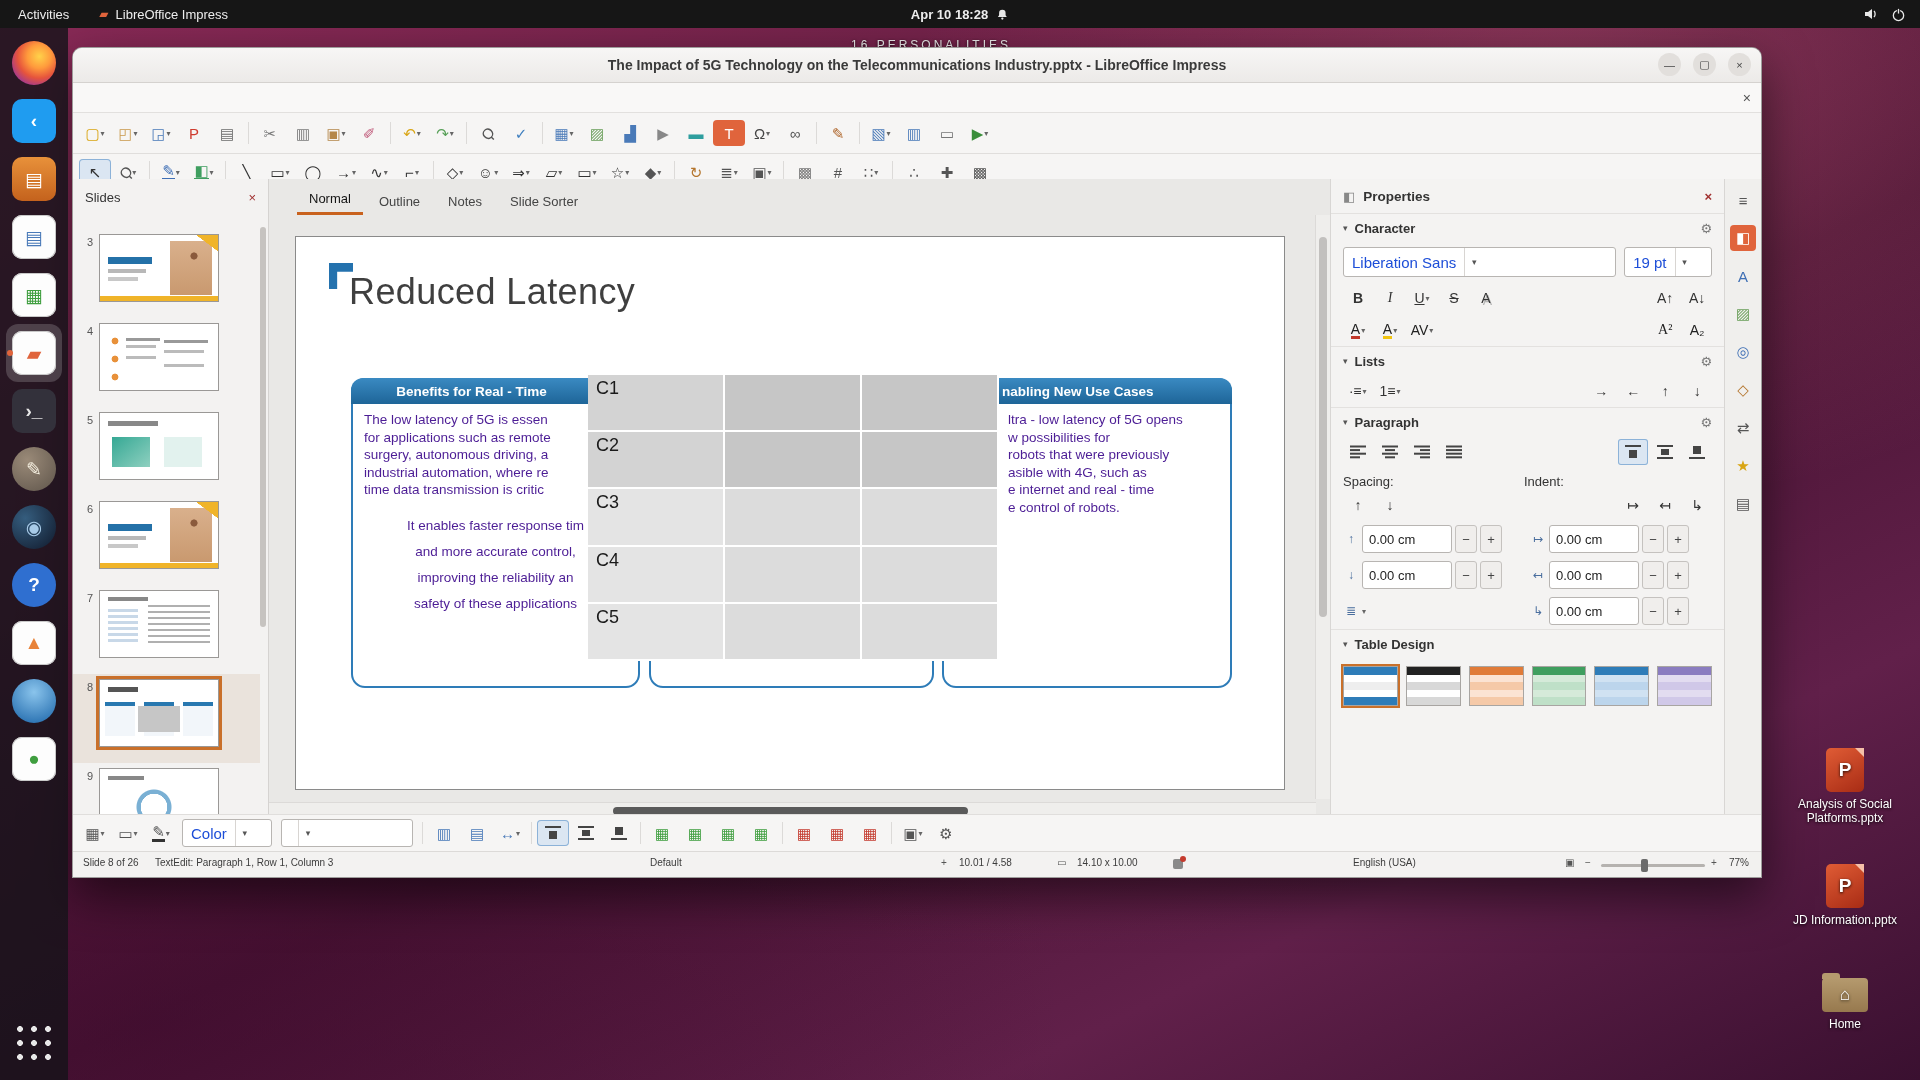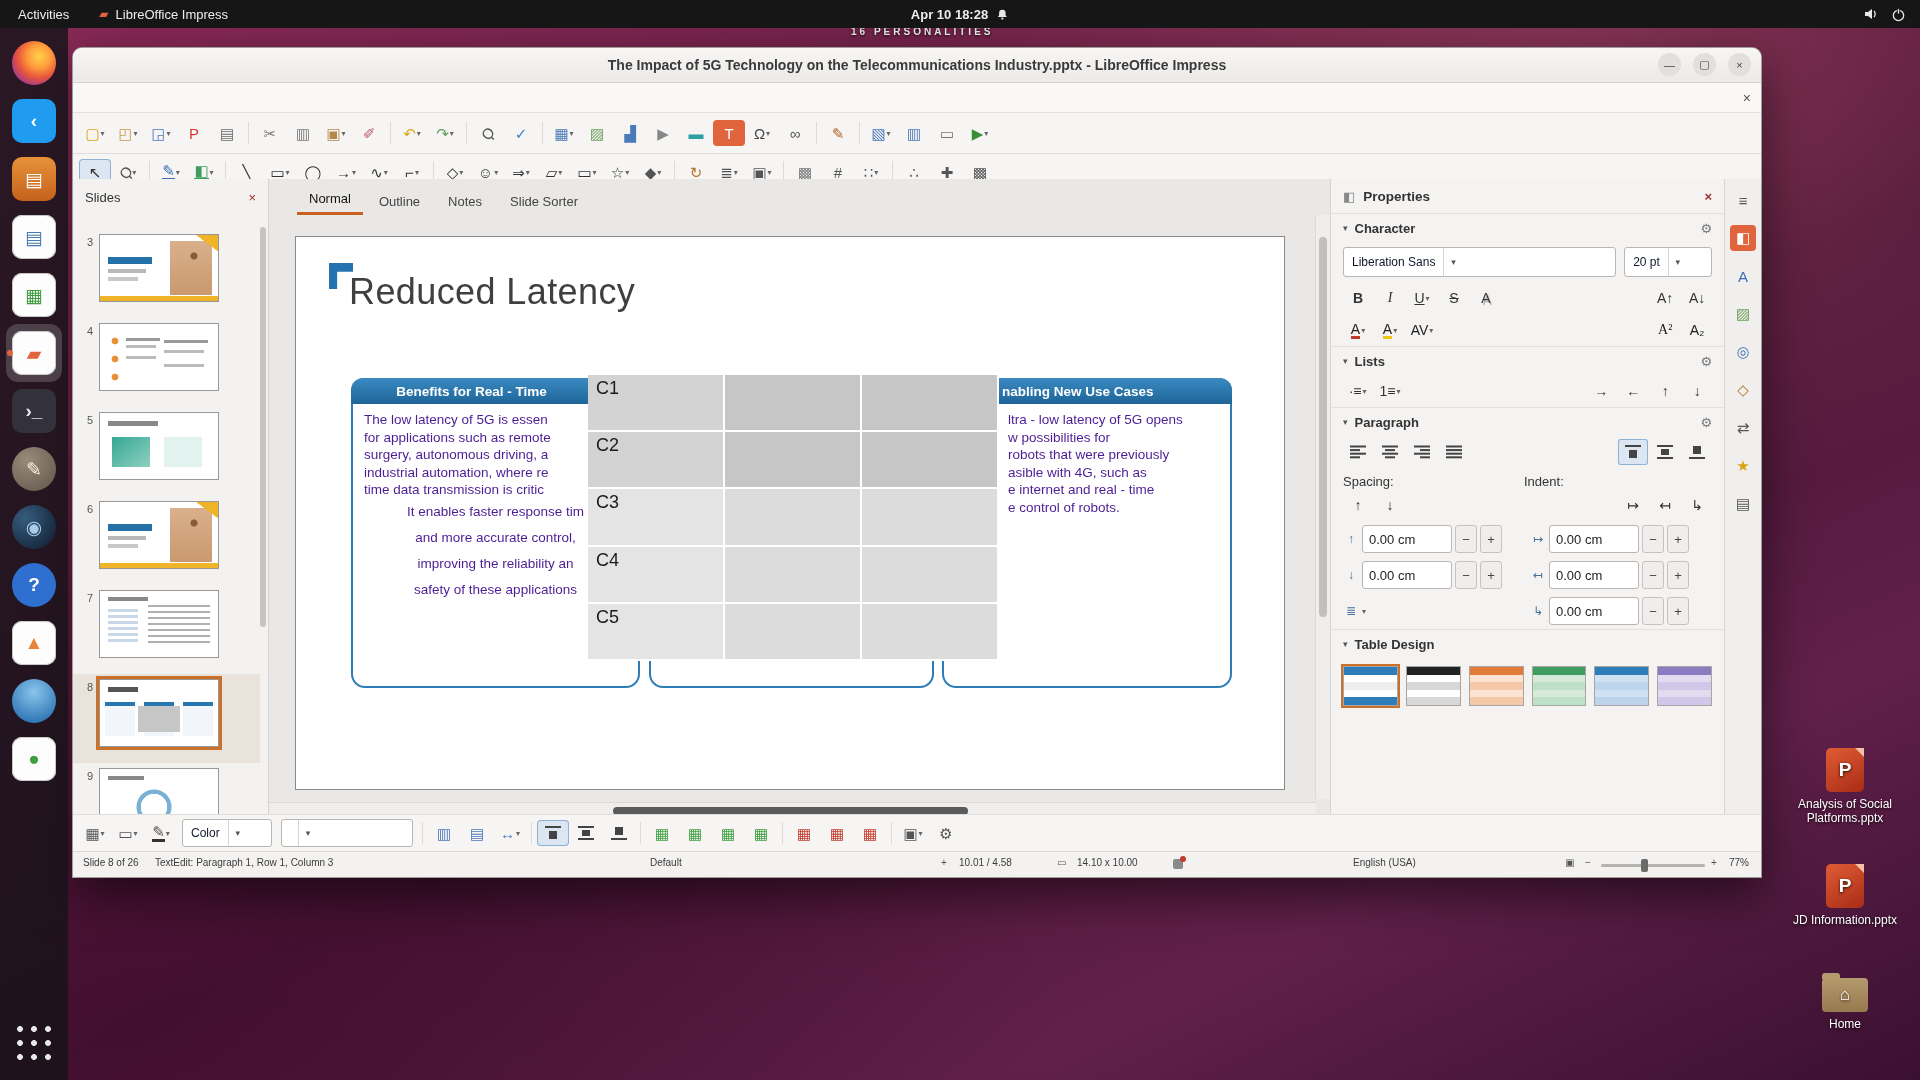--- a/index.html
+++ b/index.html
@@ -14,22 +14,22 @@
   }
   
   #topbar{position:absolute;left:0;top:0;right:0;height:28px;background:#161616;color:#ededed;
     display:flex;align-items:center;font-size:13px;z-index:60}
   .tb-left{display:flex;gap:30px;padding-left:18px;align-items:center}
   .tb-app{display:flex;gap:7px;align-items:center}
   .tb-appicon{color:#e0643c;font-size:12px}
   .tb-center{position:absolute;left:50%;transform:translateX(-50%);display:flex;gap:8px;align-items:center;font-weight:700}
   .tb-right{position:absolute;right:14px;display:flex;gap:12px;align-items:center}
   
-  #bg-text{position:absolute;left:851px;top:26px;font-size:10px;letter-spacing:3px;color:#e9e9e9;
-    font-weight:700;text-shadow:0 1px 3px rgba(0,0,0,.9);z-index:5}
+  #bg-text{position:absolute;left:851px;top:38px;font-size:12px;letter-spacing:3px;color:#e9e9e9;
+    font-weight:400;text-shadow:0 1px 3px rgba(0,0,0,.9);z-index:5}
   
   #dock{position:absolute;left:0;top:28px;bottom:0;width:68px;background:rgba(22,20,26,.82);
     display:flex;flex-direction:column;align-items:center;padding-top:6px;z-index:55}
   .dock-item{width:56px;height:58px;display:flex;align-items:center;justify-content:center;position:relative;border-radius:12px;flex:none}
   .dock-item.active{background:rgba(255,255,255,.18)}
   .dock-item.grid{margin-top:auto;margin-bottom:8px}
   .dock-glyph{width:44px;height:44px;display:flex;align-items:center;justify-content:center;font-size:19px;font-weight:700}
   .run-dot{position:absolute;left:1px;top:26px;width:6px;height:6px;border-radius:50%;background:#e0643c}
   .appgrid{background-image:radial-gradient(circle,#e8e8e8 2.6px,transparent 3.2px);
     background-size:14px 14px;background-position:center;width:40px;height:40px}
@@ -145,42 +145,42 @@
   #box-mid{left:353px;width:281px}
   #box-right{left:646px;width:286px}
   .cbox-header{height:26px;margin:-2px -2px 0;border-radius:12px 12px 0 0;
     background:linear-gradient(#3a8ac2,#1e6598);display:flex;align-items:center;justify-content:center;
     color:#fff;font-size:13.5px;font-weight:700}
   #box-left .cbox-header{padding-right:48px}
   #box-right .cbox-header{justify-content:flex-start;padding-left:60px}
   .box-body{padding:7px 11px;font-size:13.5px;color:#4c1d95}
   #box-right .box-body{padding-left:64px}
   .bl{white-space:nowrap;line-height:17.5px}
-  #lbox-p2,#rbox-p2{margin-top:0}
+  #lbox-p2,#rbox-p2{margin-top:14px}
   #lbox-p2 .bl,#rbox-p2 .bl{line-height:26px}
   .bl.center{text-align:center}
   #slide-table{position:absolute;left:292px;top:138px;width:411px;height:286px;z-index:5;display:flex;flex-direction:column}
   .trow{flex:1;display:flex}
   .tcell{flex:1;border-right:2px solid #fff;border-bottom:2px solid #fff;font-size:18px;color:#1a1a1a;padding:3px 8px}
   .r1 .tcell,.r2 .tcell{background:#c6c6c6}
   .r3 .tcell,.r4 .tcell,.r5 .tcell{background:#dcdcdc}
   .r1 .c1,.r2 .c1{background:#d3d3d3}
   .r3 .c1,.r4 .c1,.r5 .c1{background:#e4e4e4}
   
   .sidebar{position:absolute;right:0;top:0;width:431px;bottom:58px;display:flex;background:#f4f3f2}
   .deck{width:395px;border-left:1px solid #d8d6d4;overflow:hidden}
   .deck-header{height:34px;display:flex;align-items:center;padding:0 12px;gap:8px;font-size:13.5px;font-weight:700;color:#333}
   .dh-ic{color:#888;font-size:13px}
   .dh-close{margin-left:auto;color:#a03030;font-size:13px}
   .section-header{height:28px;display:flex;align-items:center;gap:7px;padding:0 12px;font-size:13px;font-weight:700;color:#333;border-top:1px solid #e3e1df}
   .sh-caret{font-size:9px;color:#555}
   .sh-gear{margin-left:auto;color:#777;font-size:13px}
   .char-row1{display:flex;gap:8px;padding:5px 12px}
   .combo{display:flex;align-items:center;background:#fff;border:1px solid #b8b5b2;border-radius:3px;height:28px}
-  .combo .val{padding:0 8px;font-size:12px;color:#0f172a;white-space:nowrap}
+  .combo .val{padding:0 8px;font-size:15px;color:#1d4ed8;white-space:nowrap}
   .combo .caret{width:18px;text-align:center;color:#555;font-size:9px;border-left:1px solid #d8d5d2;
     align-self:stretch;display:flex;align-items:center;justify-content:center}
   #font-name{flex:1}
   #font-size{width:86px}
   .btn-row{display:flex;align-items:center;gap:2px;padding:3px 12px}
   .sbtn{min-width:26px;height:26px;border-radius:3px;display:flex;align-items:center;justify-content:center;font-size:14px;color:#333;gap:1px;padding:0 2px}
   .sbtn .g{font-size:14px;line-height:1}
   .sbtn[data-name="bold"] .g{font-weight:700}
   .sbtn[data-name="italic"] .g{font-style:italic;font-family:"Liberation Serif",serif}
   .sbtn[data-name="underline"] .g{text-decoration:underline}
@@ -689,21 +689,21 @@
           <span class="sh-caret" data-name="collapse-icon">▾</span>
           <span>Character</span>
           <span class="sh-gear" data-name="more-options-icon">⚙</span>
         </div>
         <div class="char-row1">
           <div class="combo" id="font-name" data-name="font-name-combobox">
             <span class="val">Liberation Sans</span>
               <span class="caret" data-name="dropdown-icon">▾</span>
           </div>
           <div class="combo" id="font-size" data-name="font-size-combobox">
-            <span class="val">20 pt</span>
+            <span class="val">19 pt</span>
               <span class="caret" data-name="dropdown-icon">▾</span>
           </div>
         </div>
         <div class="btn-row" id="char-fmt">
             <div class="sbtn" data-name="bold">
               <span class="g">B</span>
             </div>
             <div class="sbtn" data-name="italic">
               <span class="g">I</span>
             </div>

